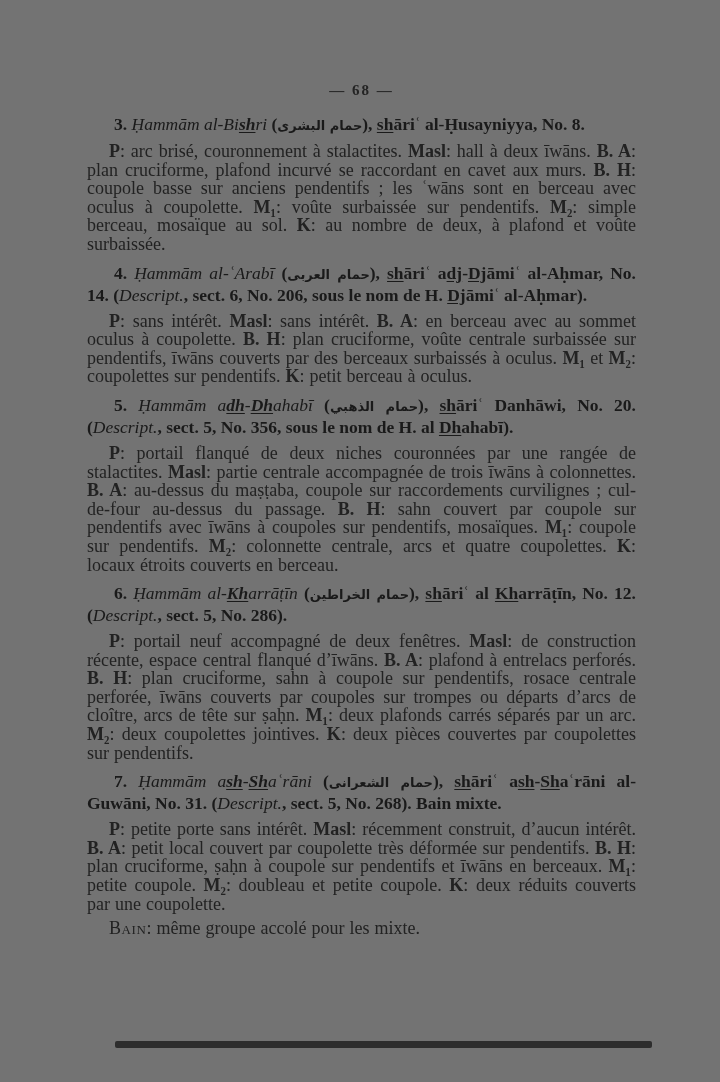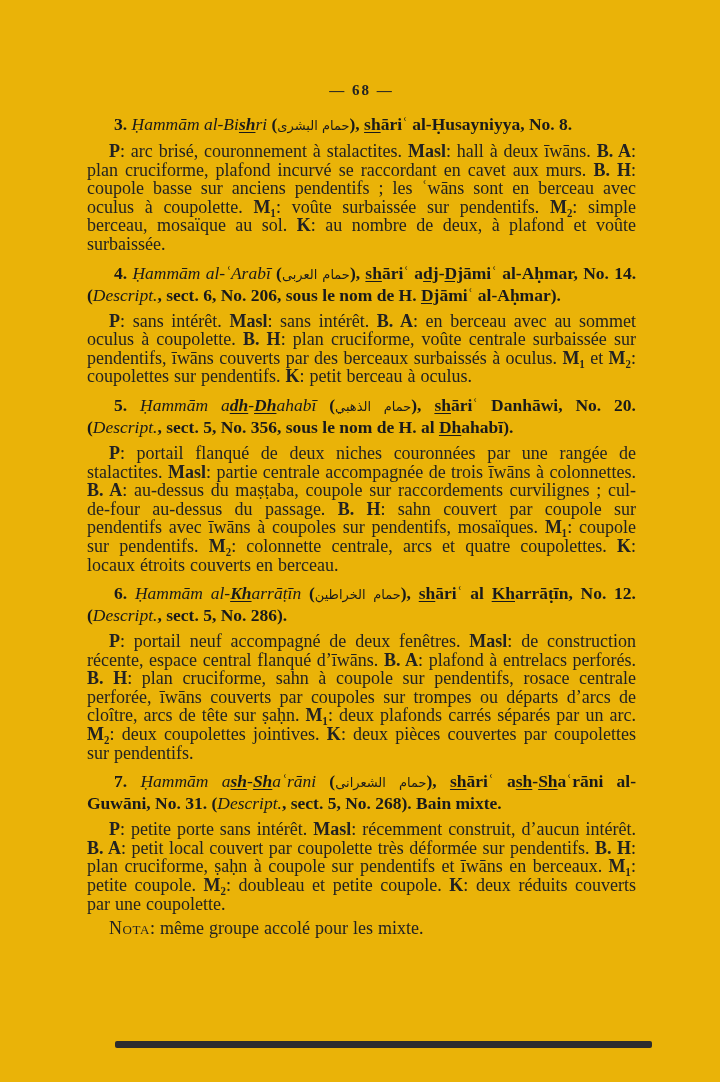--- a/index.html
+++ b/index.html
@@ -4,21 +4,21 @@
 <style>
   html,body{margin:0;padding:0;}
   body{
     width:720px;height:1082px;
     background:#ffffff;
     font-family:"Liberation Serif","DejaVu Serif",serif;
     color:#1e1e1e;
     position:relative;
     overflow:hidden;
   }
-  .page{position:absolute;inset:0;background:#eab308;}
+  .page{position:absolute;inset:0;background:#737373;}
   .col{
     position:absolute;left:87px;top:82px;width:549px;
   }
   .page-number{
     text-align:center;
     font-size:15px;
     font-weight:bold;
     letter-spacing:2px;
     margin:0 0 15px 0;
     color:#242424;
@@ -43,21 +43,21 @@
   }
   .nota{margin-top:4px;}
   .run-n{}
   .run-b{font-weight:bold;}
   .run-bi{font-weight:normal;font-style:italic;}
   .run-biu{font-weight:bold;font-style:italic;text-decoration:underline;text-underline-offset:2px;}
   .run-bu{font-weight:bold;text-decoration:underline;text-underline-offset:2px;}
   .run-ar{
     font-family:"DejaVu Sans",sans-serif;
     font-size:13px;
-    font-weight:normal;
+    font-weight:bold;
     unicode-bidi:isolate;
   }
   .run-sc{font-variant:small-caps;letter-spacing:0.6px;}
   .scan-bar{
     position:absolute;
     left:115px;top:1041px;width:537px;height:7px;
     background:#2d2d2d;
     border-radius:2px;
   }
 </style>
@@ -86,16 +86,16 @@
   <section class="entry">
     <p class="entry-heading"><span class="run-b">6. </span><span class="run-bi">Ḥammām al-</span><span class="run-biu">Kh</span><span class="run-bi">arrāṭīn</span><span class="run-b"> (</span><span class="run-ar" dir="rtl">حمام الخراطين</span><span class="run-b">), </span><span class="run-bu">sh</span><span class="run-b">āriʿ al </span><span class="run-bu">Kh</span><span class="run-b">arrāṭīn, No. 12. (</span><span class="run-bi">Descript.</span><span class="run-b">, sect. 5, No. 286).</span></p>
     <p class="entry-body"><span class="run-b">P</span><span class="run-n">: portail neuf accompagné de deux fenêtres.  </span><span class="run-b">Masl</span><span class="run-n">: de construction récente, espace central flanqué d’īwāns.  </span><span class="run-b">B. A</span><span class="run-n">: plafond à entrelacs perforés.  </span><span class="run-b">B. H</span><span class="run-n">: plan cruciforme, sahn à coupole sur pendentifs, rosace centrale perforée, īwāns couverts par coupoles sur trompes ou départs d’arcs de cloître, arcs de tête sur ṣaḥn.  </span><span class="run-b">M₁</span><span class="run-n">: deux plafonds carrés séparés par un arc.  </span><span class="run-b">M₂</span><span class="run-n">: deux coupolettes jointives.  </span><span class="run-b">K</span><span class="run-n">: deux pièces couvertes par coupolettes sur pendentifs.</span></p>
   </section>
 
   <section class="entry">
     <p class="entry-heading"><span class="run-b">7. </span><span class="run-bi">Ḥammām a</span><span class="run-biu">sh</span><span class="run-bi">-</span><span class="run-biu">Sh</span><span class="run-bi">aʿrāni</span><span class="run-b"> (</span><span class="run-ar" dir="rtl">حمام الشعرانى</span><span class="run-b">), </span><span class="run-bu">sh</span><span class="run-b">āriʿ a</span><span class="run-bu">sh</span><span class="run-b">-</span><span class="run-bu">Sh</span><span class="run-b">aʿrāni al-Guwāni, No. 31. (</span><span class="run-bi">Descript.</span><span class="run-b">, sect. 5, No. 268).  Bain mixte.</span></p>
     <p class="entry-body"><span class="run-b">P</span><span class="run-n">: petite porte sans intérêt.  </span><span class="run-b">Masl</span><span class="run-n">: récemment construit, d’aucun intérêt.  </span><span class="run-b">B. A</span><span class="run-n">: petit local couvert par coupolette très déformée sur pendentifs.  </span><span class="run-b">B. H</span><span class="run-n">: plan cruciforme, ṣaḥn à coupole sur pendentifs et īwāns en berceaux.  </span><span class="run-b">M₁</span><span class="run-n">: petite coupole.  </span><span class="run-b">M₂</span><span class="run-n">: doubleau et petite coupole.  </span><span class="run-b">K</span><span class="run-n">: deux réduits couverts par une coupolette.</span></p>
   </section>
 </div>
-    <p class="nota"><span class="run-sc">Nota</span><span class="run-n">: même groupe accolé pour les mixte.</span></p>
+    <p class="nota"><span class="run-sc">Bain</span><span class="run-n">: même groupe accolé pour les mixte.</span></p>
   </div>
   <div class="scan-bar"></div>
 </div>
 
 </body></html>

